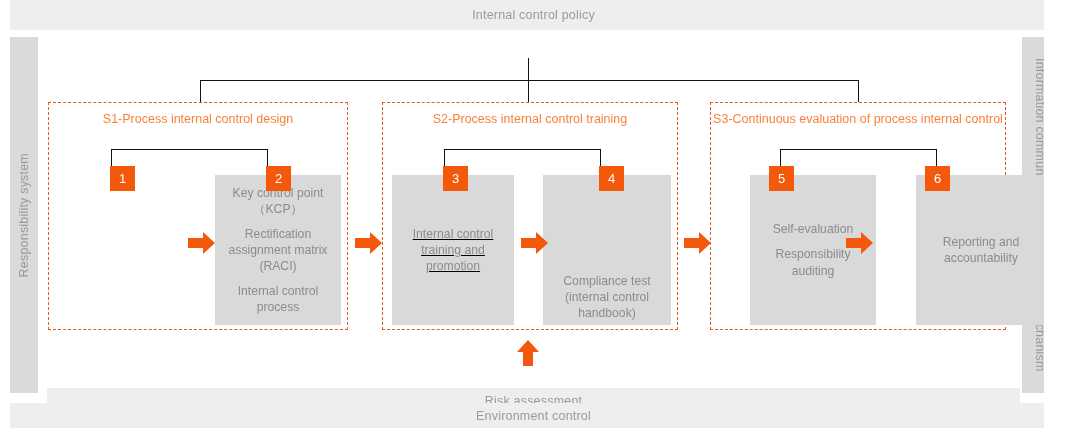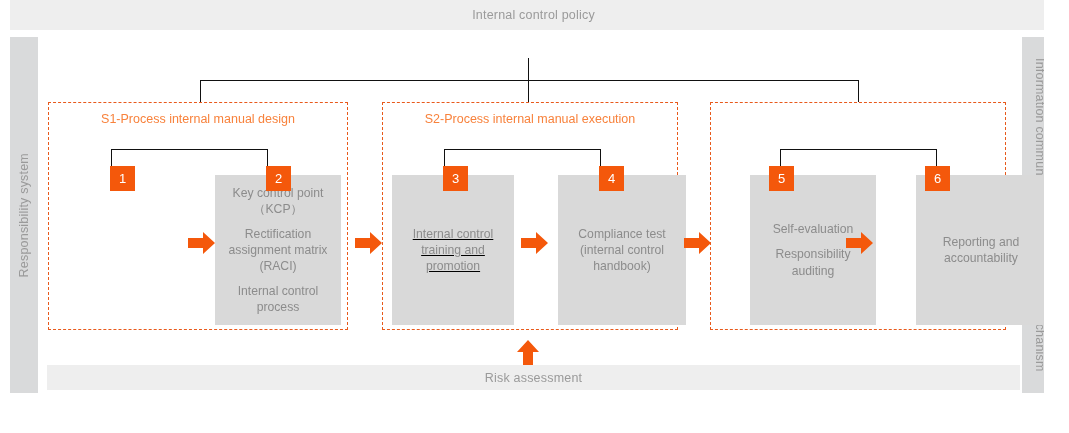--- a/index.html
+++ b/index.html
@@ -23,21 +23,21 @@
     position: absolute;
     background: #eeeeee;
     display: flex;
     align-items: center;
     justify-content: center;
     color: #9a9a9a;
     font-size: 12.5px;
     letter-spacing: .2px;
   }
   #band-policy   { left: 10px;  top: 0px;   width: 1047px; height: 30px; }
-  #band-risk     { left: 47px;  top: 365px; width: 973px;  height: 25px; }
+  #band-risk     { left: 47px;  top: 388px; width: 973px;  height: 25px; }
   #band-env      { left: 10px;  top: 403px; width: 1047px; height: 25px; }
 
   
   .vband {
     position: absolute;
     background: #d9dadb;
     display: flex;
     align-items: center;
     justify-content: center;
   }
@@ -107,21 +107,21 @@
     margin: 0 0 9px 0;
     color: #8c8c8c;
     font-size: 12.2px;
     line-height: 1.32;
   }
   .card p:last-child { margin-bottom: 0; }
 
   #card-1 { left: 58px;  width: 124px; }
   #card-2 { left: 215px; width: 126px; }
   #card-3 { left: 392px; width: 122px; text-decoration: underline; }
-  #card-4 { left: 558px; width: 128px; }
+  #card-4 { left: 543px; width: 128px; justify-content: flex-end; }
   #card-5 { left: 750px; width: 126px; }
   #card-6 { left: 916px; width: 130px; }
 
   
   .badge {
     position: absolute;
     top: 166px;
     width: 25px; height: 25px;
     background: #f4580b;
     color: #ffffff;
@@ -176,34 +176,35 @@
   </div>
 
 
   <div class="conn" id="trunk-vert"></div>
   <div class="conn" id="trunk-horiz"></div>
   <div class="conn" id="trunk-drop-1"></div>
   <div class="conn" id="trunk-drop-2"></div>
   <div class="conn" id="trunk-drop-3"></div>
 
   <div class="stage" id="stage-1">
-    <div class="stage-title">S1-Process internal manual design</div>
+    <div class="stage-title">S1-Process internal control design</div>
     <div class="br" style="left:62px;  top:46px; width:156px; height:1px;"></div>
     <div class="br" style="left:62px;  top:46px; width:1px;   height:18px;"></div>
     <div class="br" style="left:218px; top:46px; width:1px;   height:18px;"></div>
   </div>
 
   <div class="stage" id="stage-2">
-    <div class="stage-title">S2-Process internal manual execution</div>
+    <div class="stage-title">S2-Process internal control training</div>
     <div class="br" style="left:61px;  top:46px; width:156px; height:1px;"></div>
     <div class="br" style="left:61px;  top:46px; width:1px;   height:18px;"></div>
     <div class="br" style="left:217px; top:46px; width:1px;   height:18px;"></div>
   </div>
 
   <div class="stage" id="stage-3">
+    <div class="stage-title">S3-Continuous evaluation of process internal control</div>
     <div class="br" style="left:69px;  top:46px; width:156px; height:1px;"></div>
     <div class="br" style="left:69px;  top:46px; width:1px;   height:18px;"></div>
     <div class="br" style="left:225px; top:46px; width:1px;   height:18px;"></div>
   </div>
 
 
   <div class="card" id="card-2">
     <p>Key control point（KCP）</p>
     <p>Rectification assignment matrix (RACI)</p>
     <p>Internal control process</p>
@@ -262,14 +263,17 @@
   <div class="arrow-u">
     <svg viewBox="0 0 22 26" preserveAspectRatio="none">
         <path d="M6 26 V12 H0 L11 0 L22 12 H16 V26 Z" fill="currentColor"></path>
       </svg>
   </div>
 
   <div class="band" id="band-risk">
     <span>Risk assessment</span>
   </div>
 
+  <div class="band" id="band-env">
+    <span>Environment control</span>
+  </div>
 
 </div>
 
 </body></html>

